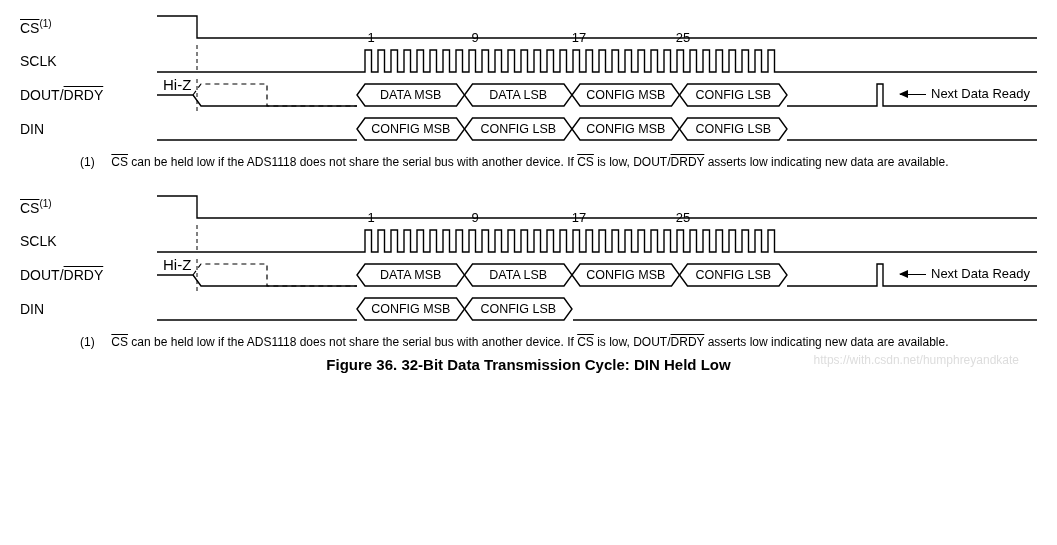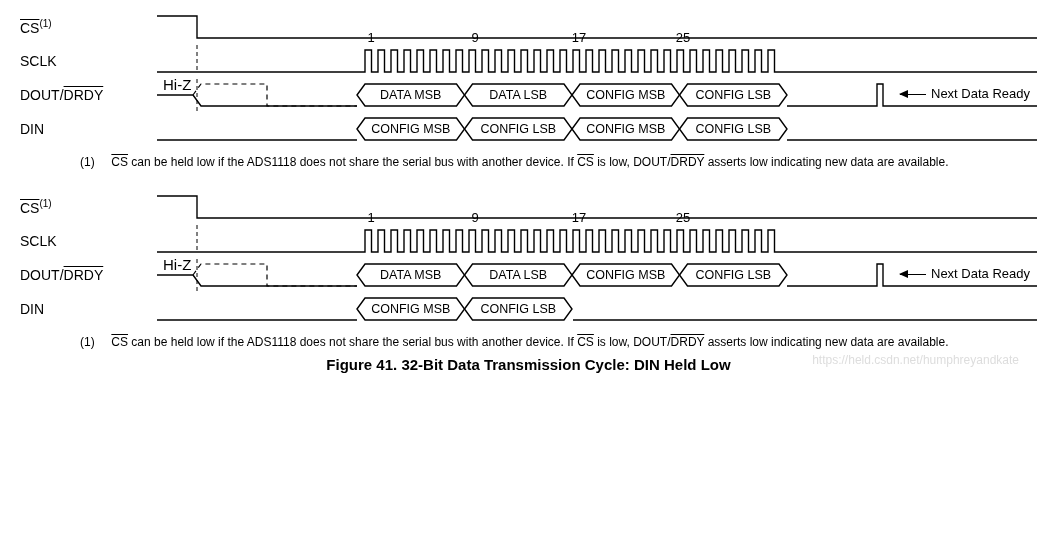--- a/index.html
+++ b/index.html
@@ -289,15 +289,15 @@
         </svg>
       </div>
     </div>
   </div>
 
   <div class="footnote">
     <span class="num">(1)</span>
     <span class="overline">CS</span><span> can be held low if the ADS1118 does not share the serial bus with another device. If </span><span class="overline">CS</span><span> is low, DOUT/</span><span class="overline">DRDY</span><span> asserts low indicating new data are available.</span>
   </div>
 
-  <div class="caption">Figure 41.  32-Bit Data Transmission Cycle: DIN Held Low</div>
-  <div class="watermark">https://held.csdn.net/humphreyandkate</div>
+  <div class="caption">Figure 36.  32-Bit Data Transmission Cycle: DIN Held Low</div>
+  <div class="watermark">https://with.csdn.net/humphreyandkate</div>
 </div>
 
 </body></html>

